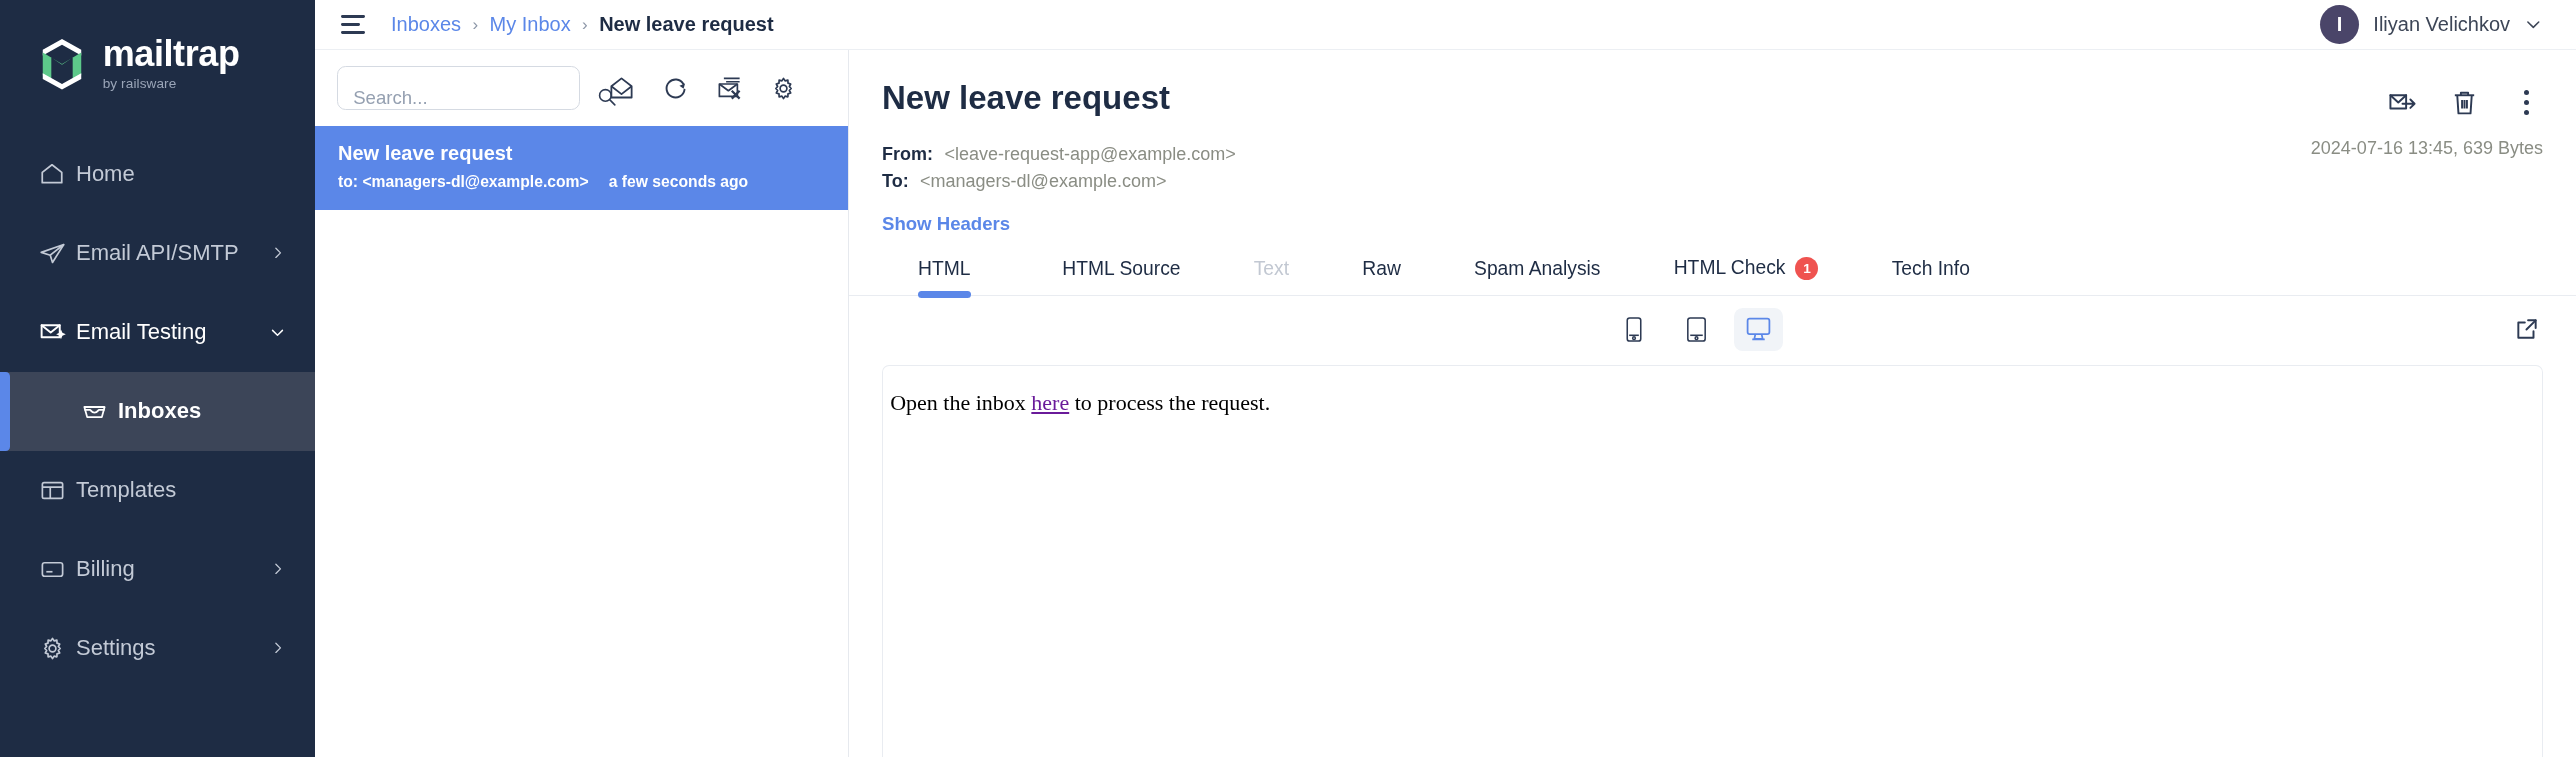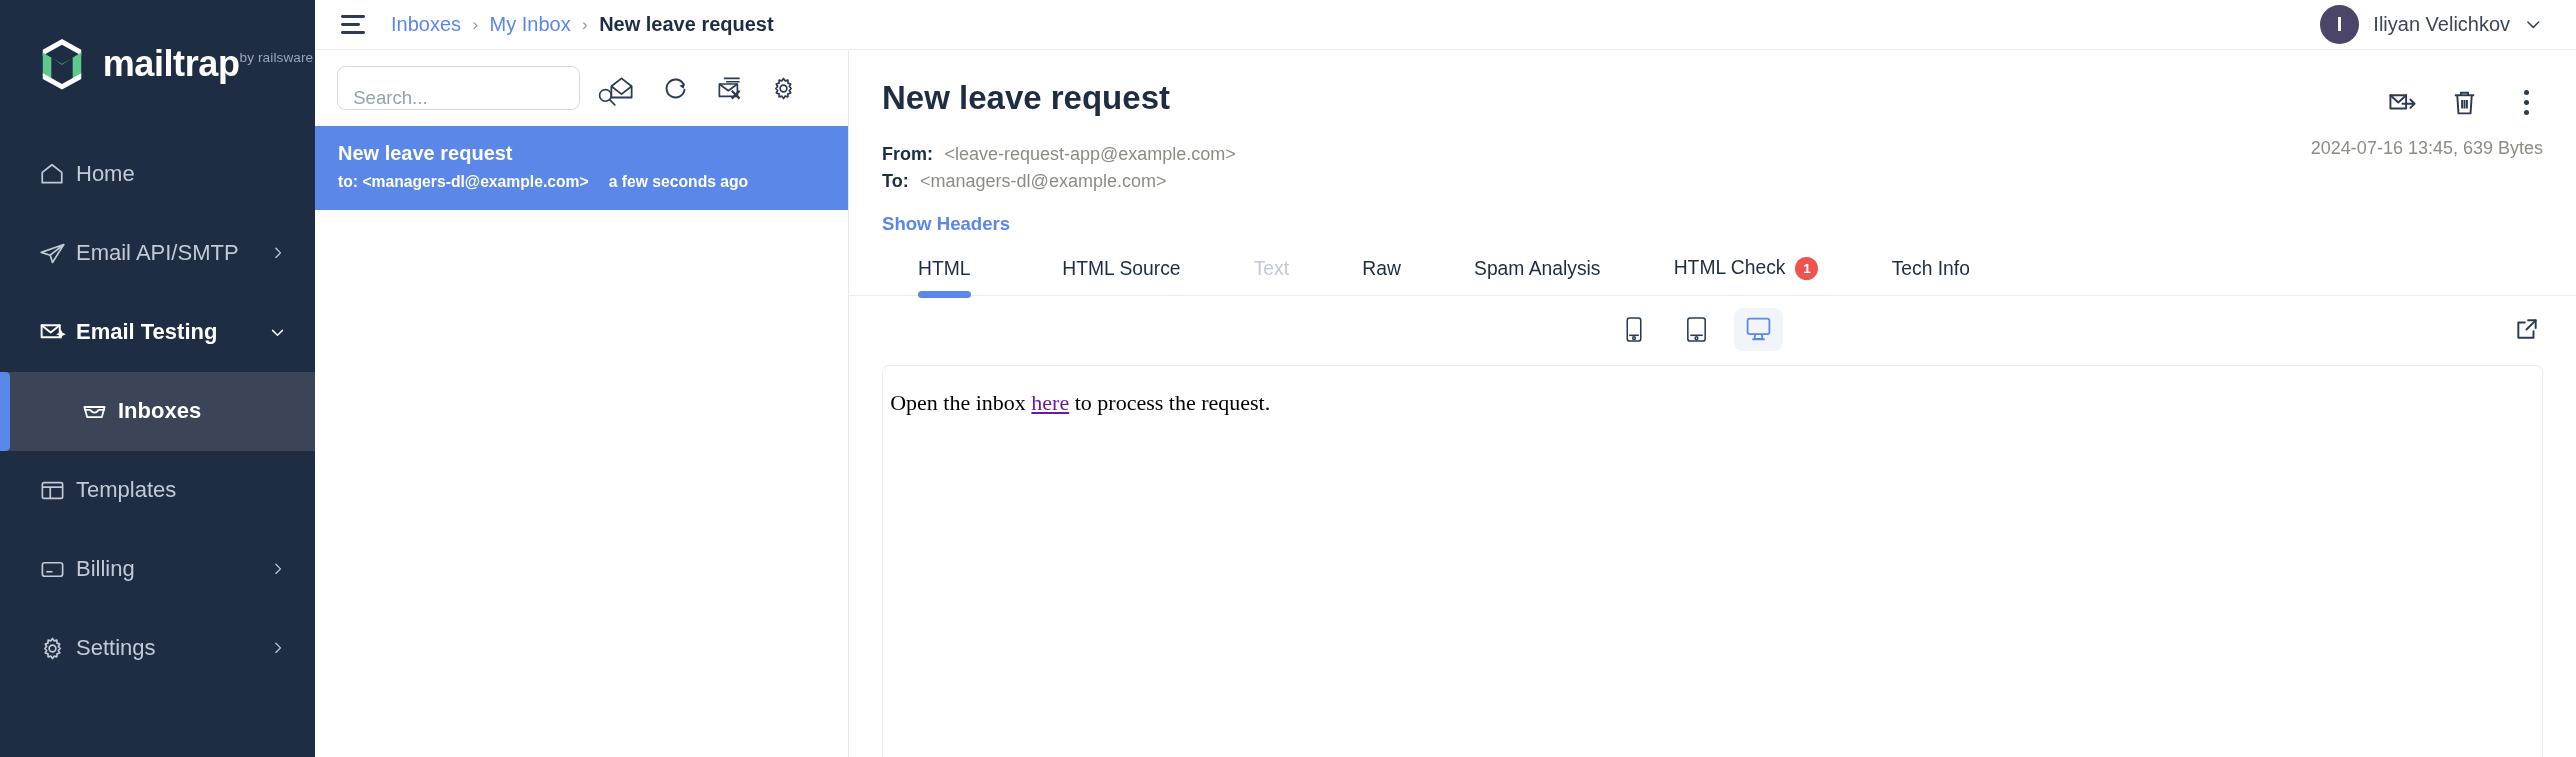--- a/index.html
+++ b/index.html
@@ -11,35 +11,35 @@
   }
   .app { display: flex; width: 2576px; height: 757px; }
 
   
   .sidebar {
     width: 315px; flex: 0 0 315px; height: 757px;
     background: #1e2c44; position: relative;
   }
   .logo-wrap { padding: 34px 0 0 37px; height: 126px; }
   .logo-row { display: flex; align-items: center; gap: 15.7px; }
-  .logo-text-col { display: flex; flex-direction: row; line-height: 1; }
+  .logo-text-col { display: flex; flex-direction: column; line-height: 1; }
   .logo-word { color: #ffffff; font-size: 36px; font-weight: 700; letter-spacing: -0.4px; }
   .logo-sub { color: #9aa5b8; font-size: 13.6px; margin-top: 5px; letter-spacing: 0.1px; }
 
   .nav { margin-top: 8.6px; }
   .nav-item {
     display: flex; align-items: center;
     height: 79px; padding: 0 29px 0 37px;
     color: #c3cad6; font-size: 22px;
     position: relative; cursor: pointer;
   }
   .nav-item .nav-icon { width: 30px; flex: 0 0 30px; display: flex; align-items: center; justify-content: center; }
   .nav-item .nav-label { margin-left: 9px; flex: 1; white-space: nowrap; }
   .nav-item .nav-chev { width: 21.5px; display: flex; align-items: center; justify-content: flex-end; }
-  .nav-item.expanded { color: #ffffff; font-weight: 700; }
+  .nav-item.expanded { color: #ffffff; font-weight: 400; }
   .nav-item.sub { padding-left: 79px; }
   .nav-item.active {
     background: #3c4558; color: #ffffff; font-weight: 700;
   }
   .nav-item.active::before {
     content: ""; position: absolute; left: 0; top: 0; bottom: 0;
     width: 10px; background: #5b87e8; border-radius: 0 4.3px 4.3px 0;
   }
   .nav-icon svg { display: block; }
 

